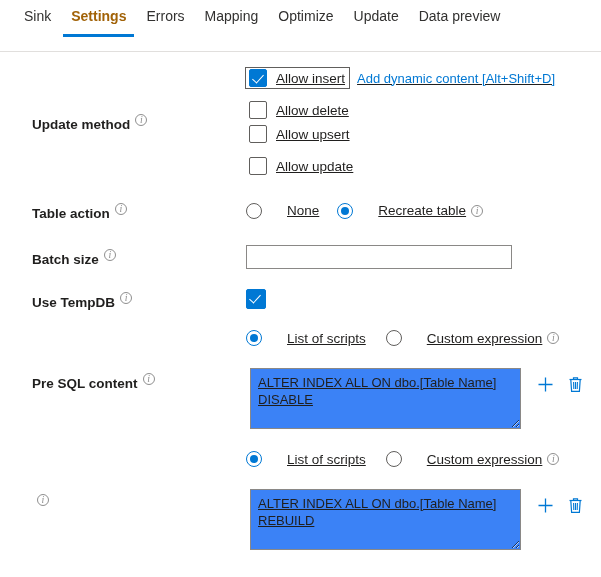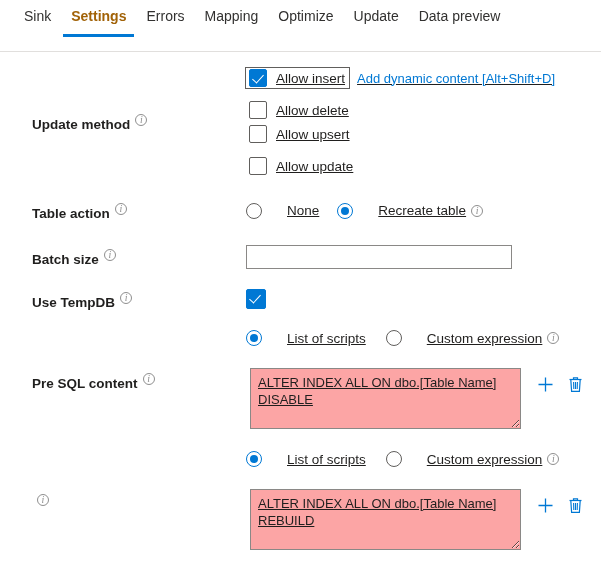--- a/index.html
+++ b/index.html
@@ -207,21 +207,21 @@
 
   
   .script-row {
     display: flex;
     align-items: flex-start;
   }
   .script-area {
     width: 271px;
     height: 61px;
     border: 1px solid #8a8886;
-    background: #fca5a5;
+    background: #3b82f6;
     font-family: "Liberation Sans", sans-serif;
     font-size: 13px;
     line-height: 17px;
     color: #201f1e;
     padding: 5px 7px;
     resize: vertical;
     outline: none;
     overflow: hidden;
   }
   .icon-btn {

